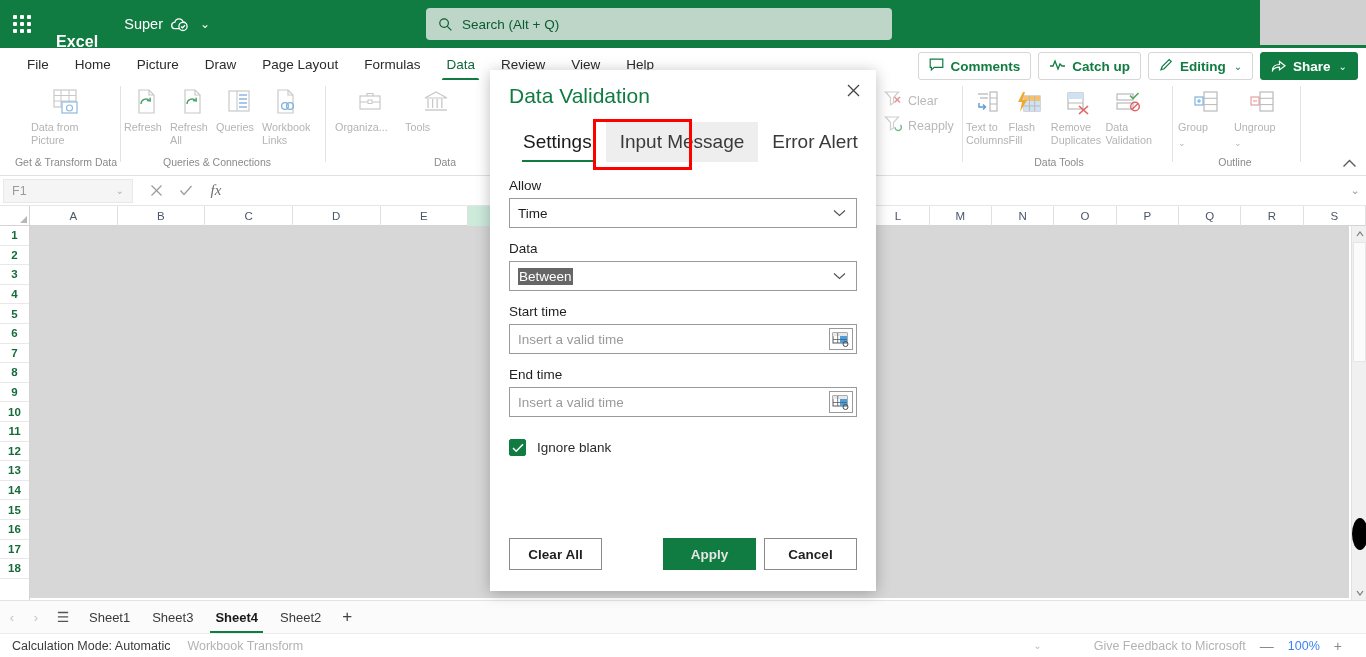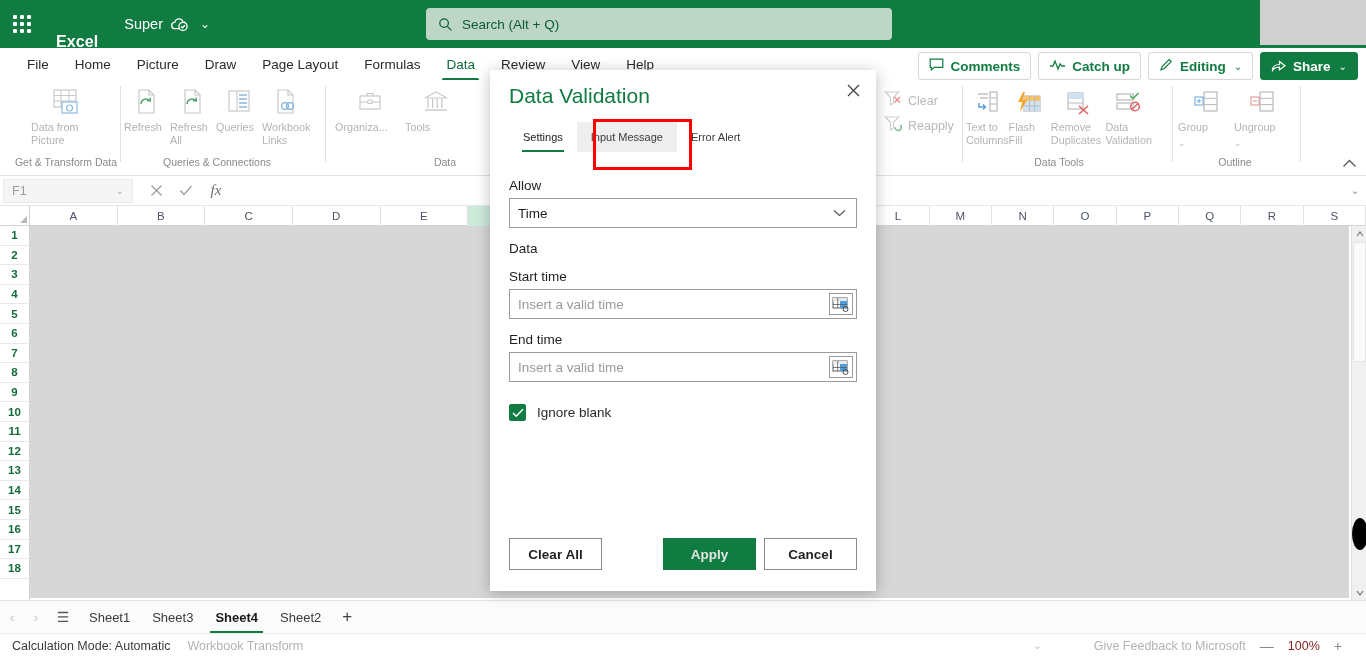--- a/index.html
+++ b/index.html
@@ -193,38 +193,38 @@
   .statusbar {
     position: absolute; left: 0; top: 633px; width: 1366px; height: 24px;
     background: #fff; display: flex; align-items: center; border-top: 1px solid #ececec;
   }
   .st-calc { font-size: 12.5px; color: #3b3b3b; margin-left: 12px; cursor: pointer; }
   .st-wb { font-size: 12.5px; color: #b3b3b3; margin-left: 17px; cursor: pointer; }
   .st-right { margin-left: auto; display: flex; align-items: center; gap: 0; padding-right: 10px; }
   .st-chv { color: #bdbdbd; font-size: 10px; padding: 0 20px; cursor: pointer; }
   .st-fb { font-size: 12.5px; color: #b3b3b3; cursor: pointer; margin-left: 32px; }
   .zmin, .zplus { color: #8a8a8a; font-size: 14px; padding: 0 14px; cursor: pointer; }
-  .zval { font-size: 12.5px; color: #7f1d1d; cursor: pointer; }
+  .zval { font-size: 12.5px; color: #3b82f6; cursor: pointer; }
 
   
   .dialog {
     position: absolute; left: 490px; top: 70px; width: 386px; height: 521px;
     background: #fff; box-shadow: 0 2px 14px rgba(0,0,0,.26); z-index: 30;
   }
   .dlg-close {
     position: absolute; right: 10px; top: 8px; width: 26px; height: 24px;
     display: flex; align-items: center; justify-content: center;
     color: #444; font-size: 15px; cursor: pointer;
   }
   .dlg-title {
     position: absolute; left: 19px; top: 14px; font-size: 21px; color: #107c41;
   }
   .dlg-tabs { position: absolute; left: 19px; top: 52px; display: flex; align-items: center; }
   .dtab {
-    padding: 9px 14px; font-size: 11px; color: #3a3a3a; cursor: pointer; position: relative;
+    padding: 9px 14px; font-size: 19px; color: #3a3a3a; cursor: pointer; position: relative;
   }
   .dtab.active { color: #1a1a1a; }
   .dtab.active::after {
     content: ""; position: absolute; left: 13px; right: 13px; bottom: 0; height: 2.5px; background: #107c41;
   }
   .dtab.highlight { background: #eeeeee; }
   .redbox {
     position: absolute; left: 593px; top: 119px; width: 99px; height: 51px;
     border: 3px solid #ff0000; z-index: 33; pointer-events: none;
   }
@@ -716,20 +716,28 @@
       <div class="selectbox">
         <span>Time</span>
         <span class="schv">
           <svg width="13" height="8" viewBox="0 0 13 8">
               <polyline points="1,1.5 6.5,6.5 12,1.5" fill="none" stroke="#555" stroke-width="1.2"></polyline>
             </svg>
         </span>
       </div>
 
       <div class="fieldlabel">Data</div>
+      <div class="selectbox">
+        <span class="selhl">Between</span>
+        <span class="schv">
+          <svg width="13" height="8" viewBox="0 0 13 8">
+              <polyline points="1,1.5 6.5,6.5 12,1.5" fill="none" stroke="#555" stroke-width="1.2"></polyline>
+            </svg>
+        </span>
+      </div>
 
       <div class="fieldlabel">Start time</div>
       <div class="inputbox">
         <span>Insert a valid time</span>
         <span class="picker">
           <svg width="18" height="15" viewBox="0 0 18 15">
             <rect x="1" y="1" width="14" height="10" fill="#ffffff" stroke="#5a5a5a" stroke-width="1"></rect>
             <rect x="1" y="1" width="14" height="3" fill="#e8e8e8"></rect>
             <rect x="8" y="4" width="7" height="7" fill="#4a9fe0"></rect>
             <line x1="5.7" y1="1" x2="5.7" y2="11" stroke="#5a5a5a" stroke-width=".8"></line>

